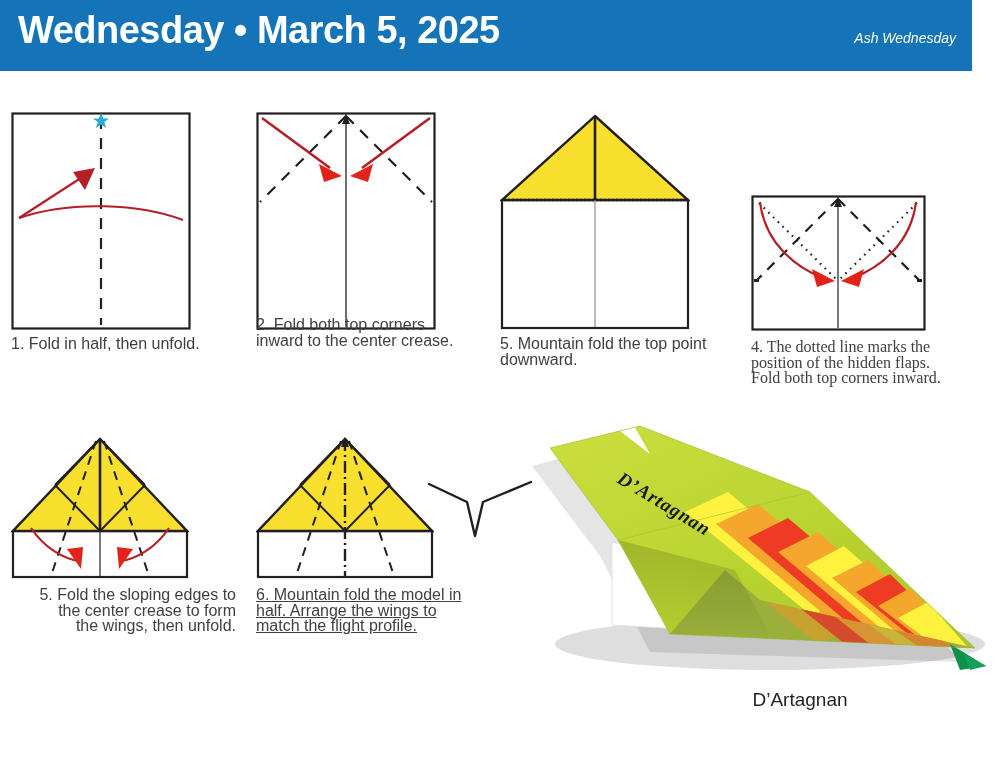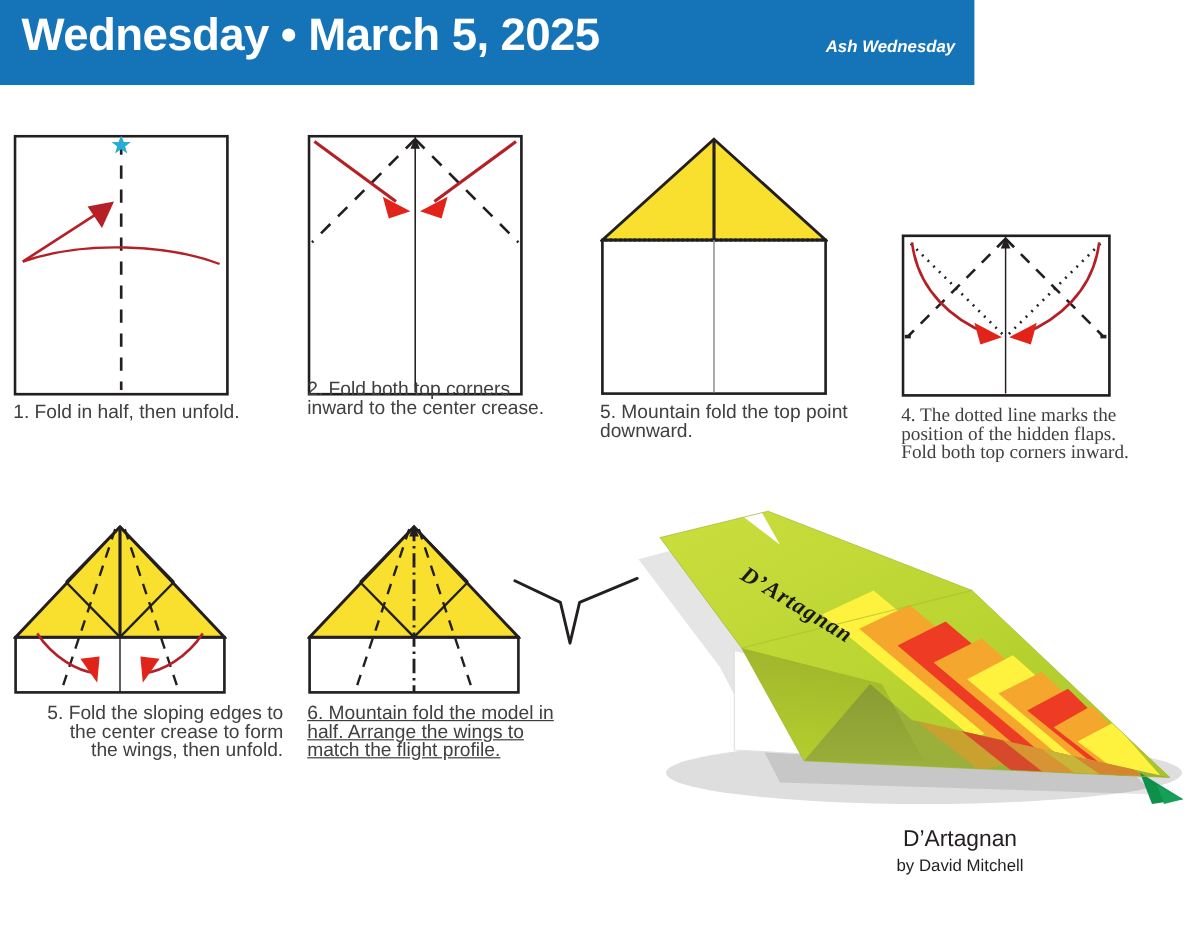--- a/index.html
+++ b/index.html
@@ -6,31 +6,31 @@
   body{
     width:1000px;height:775px;overflow:hidden;
     background:#ffffff;
     font-family:"Liberation Sans", sans-serif;
     color:#231f20;
     position:relative;
   }
 
   
   #header{
-    position:absolute;left:0;top:0;width:812px;height:71px;
+    position:absolute;left:0;top:0;width:972px;height:71px;
     background:#1574B8;
   }
   #header-title{
     position:absolute;left:18px;top:9px;
     font-size:38px;font-weight:bold;color:#ffffff;
     letter-spacing:-0.5px;white-space:nowrap;
   }
   #header-holiday{
     position:absolute;right:16px;top:30px;
-    font-size:14px;font-weight:bold;font-style:italic;color:#ffffff;
+    font-size:14px;font-weight:normal;font-style:italic;color:#ffffff;
     white-space:nowrap;
   }
   #header-rule{
     position:absolute;left:0;top:71px;width:1000px;height:3px;background:#ffffff;
   }
 
   
   .step{position:absolute;}
   .step svg{display:block;}
   .caption{
@@ -249,14 +249,13 @@
 
     <polygon points="30,28 120,6 290,72 455,228 150,214 98,120" fill="none" stroke="#9DB42C" stroke-width="0.8" opacity="0.7"></polygon>
     <line x1="98" y1="120" x2="290" y2="72" stroke="#A6BE33" stroke-width="1" opacity="0.6"></line>
 
     <text x="96" y="62" transform="rotate(31 96 62)" font-family="'Liberation Serif', serif" font-size="19" font-weight="bold" font-style="italic" fill="#1a1a1a" letter-spacing="1">D’Artagnan</text>
   </svg>
 </div>
 
 <div id="model-caption">
   <div id="model-name">D’Artagnan</div>
-  <div id="model-author">by David Mitchell</div>
 </div>
 
 </body></html>

